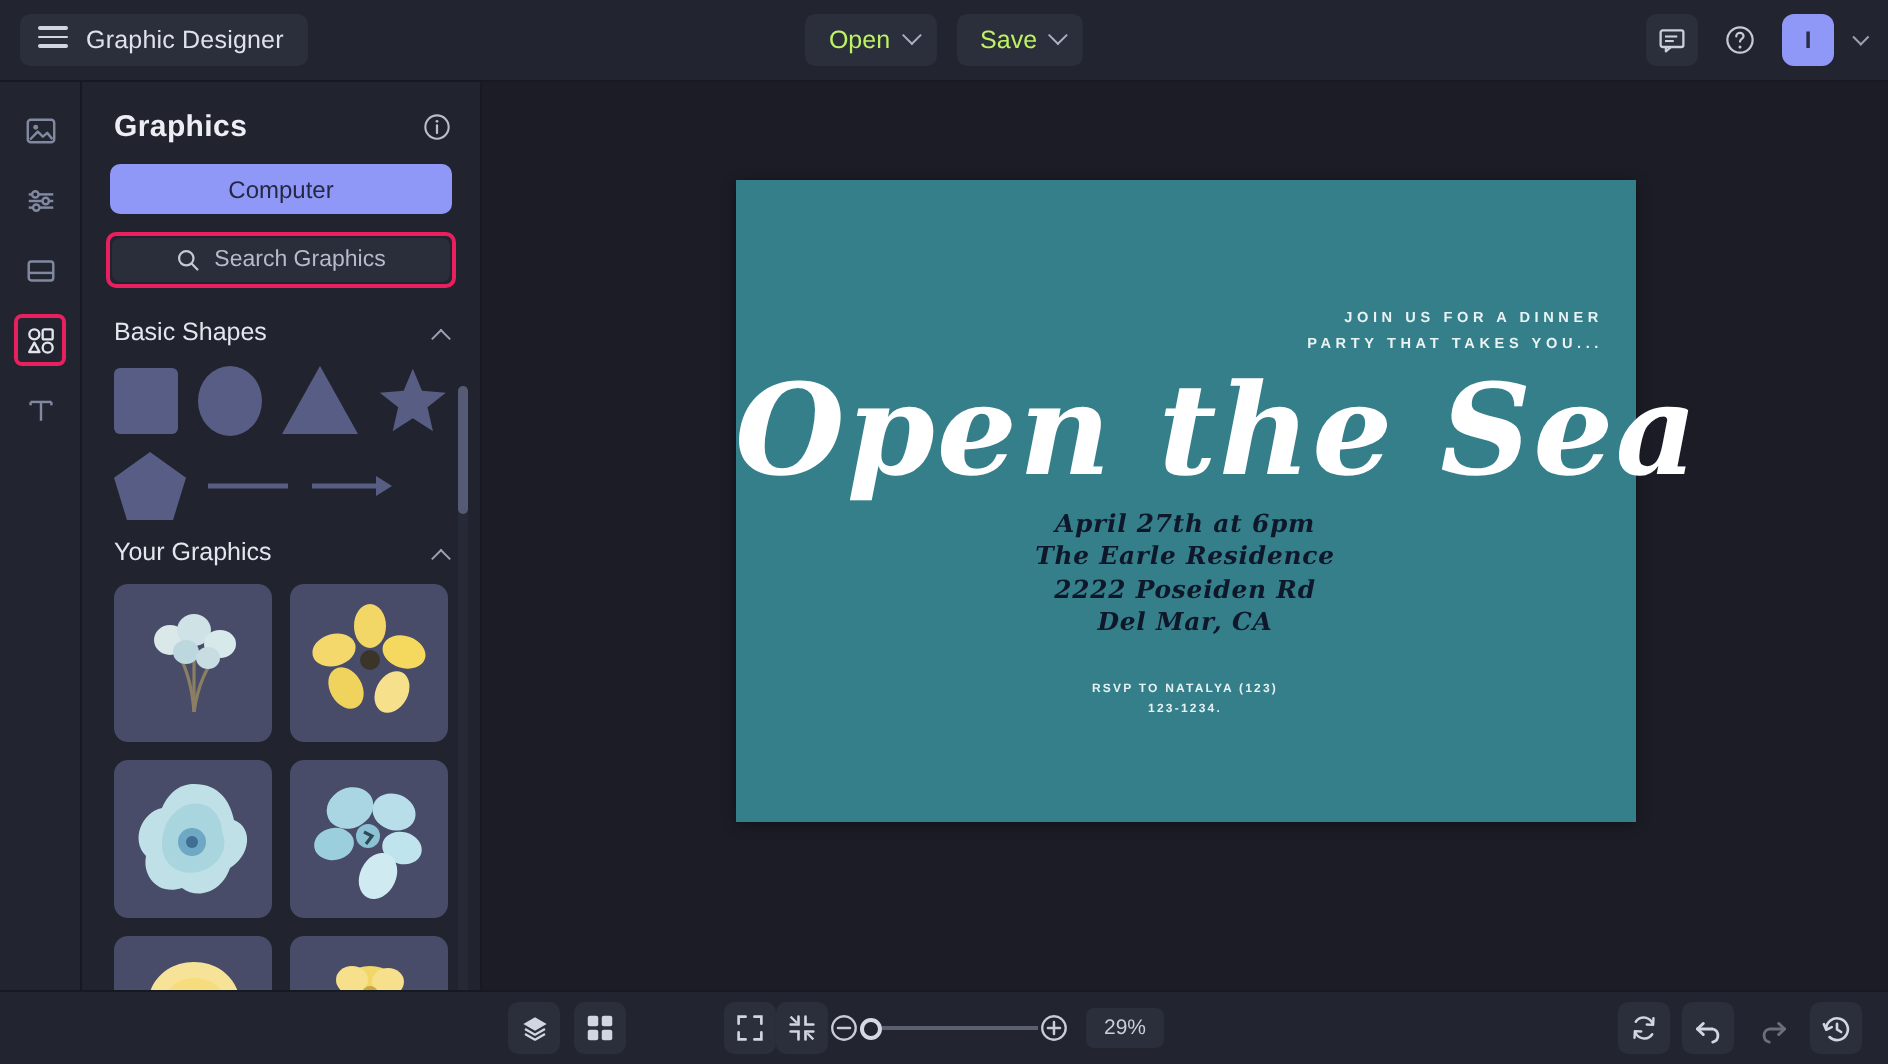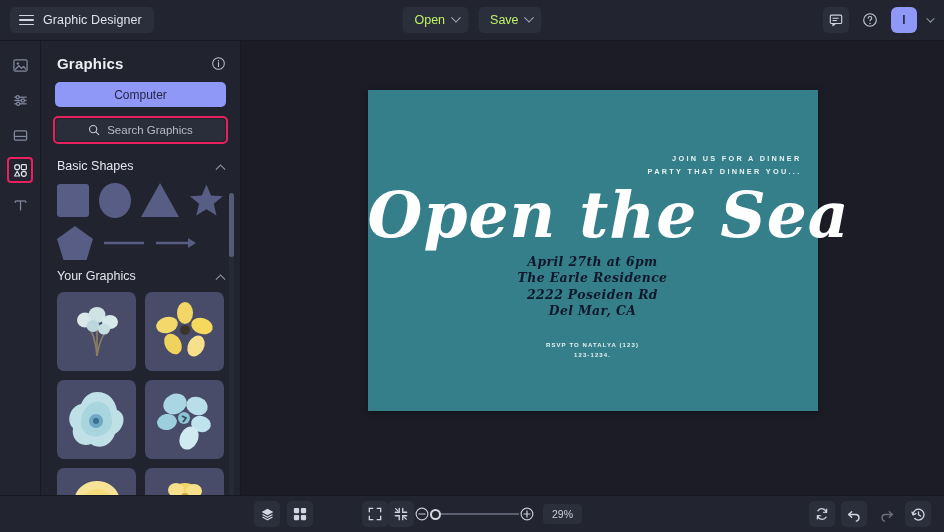--- a/index.html
+++ b/index.html
@@ -14,21 +14,21 @@
   
   .topbar {
     height: 41px; flex: 0 0 41px;
     background: #22242f;
     display: flex; align-items: center;
     position: relative;
     border-bottom: 1px solid #171922;
   }
   .tb-left { display: flex; align-items: center; padding-left: 10px; }
   .app-chip {
-    display: flex; align-items: center; gap: 9px;
+    display: flex; gap: 9px;
     background: #2b2e3b; border-radius: 5px;
     padding: 6px 12px 6px 9px;
     cursor: pointer;
   }
   .hamburger { display: flex; flex-direction: column; gap: 3px; width: 15px; }
   .hamburger i { display: block; height: 1.6px; background: #d3d6e0; border-radius: 1px; }
   .app-title { color: #dfe2ea; font-size: 12.5px; letter-spacing: .1px; }
 
   .tb-center {
     position: absolute; left: 50%; transform: translateX(-50%);
@@ -403,21 +403,21 @@
 
       <div class="scroll-track">
         <div class="scroll-thumb"></div>
       </div>
     </div>
 
     <div class="workspace">
       <div class="canvas">
         <div class="c-eyebrow">
           <div>JOIN US FOR A DINNER</div>
-          <div>PARTY THAT DINNER YOU...</div>
+          <div>PARTY THAT TAKES YOU...</div>
         </div>
         <div class="c-title">Open the Sea</div>
         <div class="c-details">
           <div>April 27th at 6pm</div>
           <div>The Earle Residence</div>
           <div>2222 Poseiden Rd</div>
           <div>Del Mar, CA</div>
         </div>
         <div class="c-rsvp">
           <div>RSVP TO NATALYA (123)</div>

